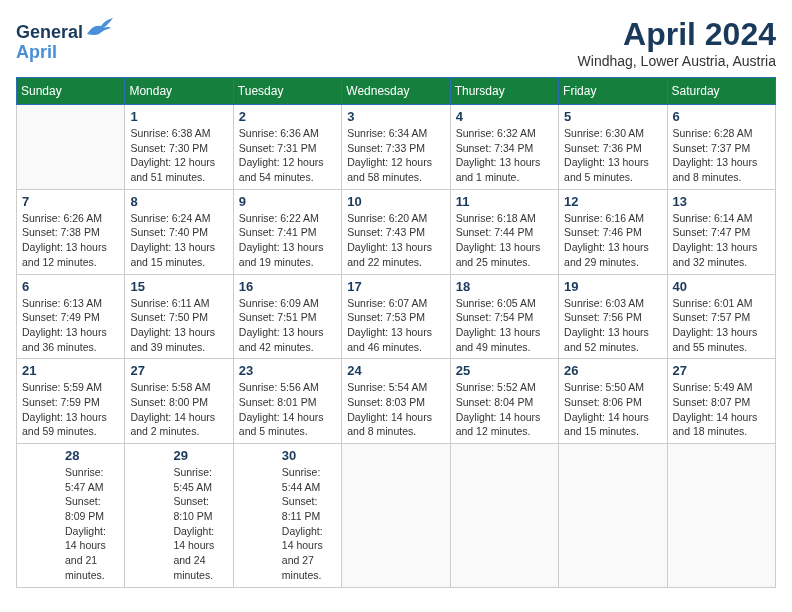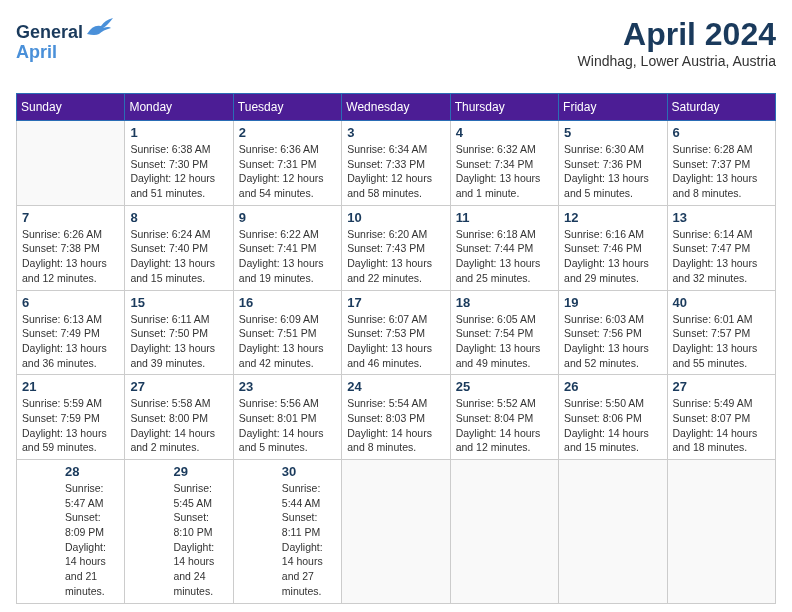--- a/index.html
+++ b/index.html
@@ -7,21 +7,21 @@
       font-family: Arial, sans-serif;
       background: #fff;
       width: 792px;
       min-height: 612px;
       padding: 16px;
     }
     .header {
       display: flex;
       justify-content: space-between;
       align-items: flex-start;
-      margin-bottom: 24px;
+      margin-bottom: 8px;
     }
     .logo {
       display: flex;
       align-items: center;
     }
     .logo-text {
       font-size: 18px;
       font-weight: bold;
       color: #1a3a5c;
       line-height: 1.1;
@@ -45,21 +45,21 @@
     .location {
       font-size: 14px;
       color: #333;
     }
     .calendar {
       width: 100%;
       border-collapse: collapse;
       font-size: 11px;
     }
     .calendar th {
-      background: #4c1d95;
+      background: #15803d;
       color: #fff;
       padding: 6px 4px;
       text-align: left;
       font-size: 12px;
       font-weight: normal;
       border: 1px solid #2a6db5;
     }
     .calendar td {
       border: 1px solid #ccc;
       vertical-align: top;

